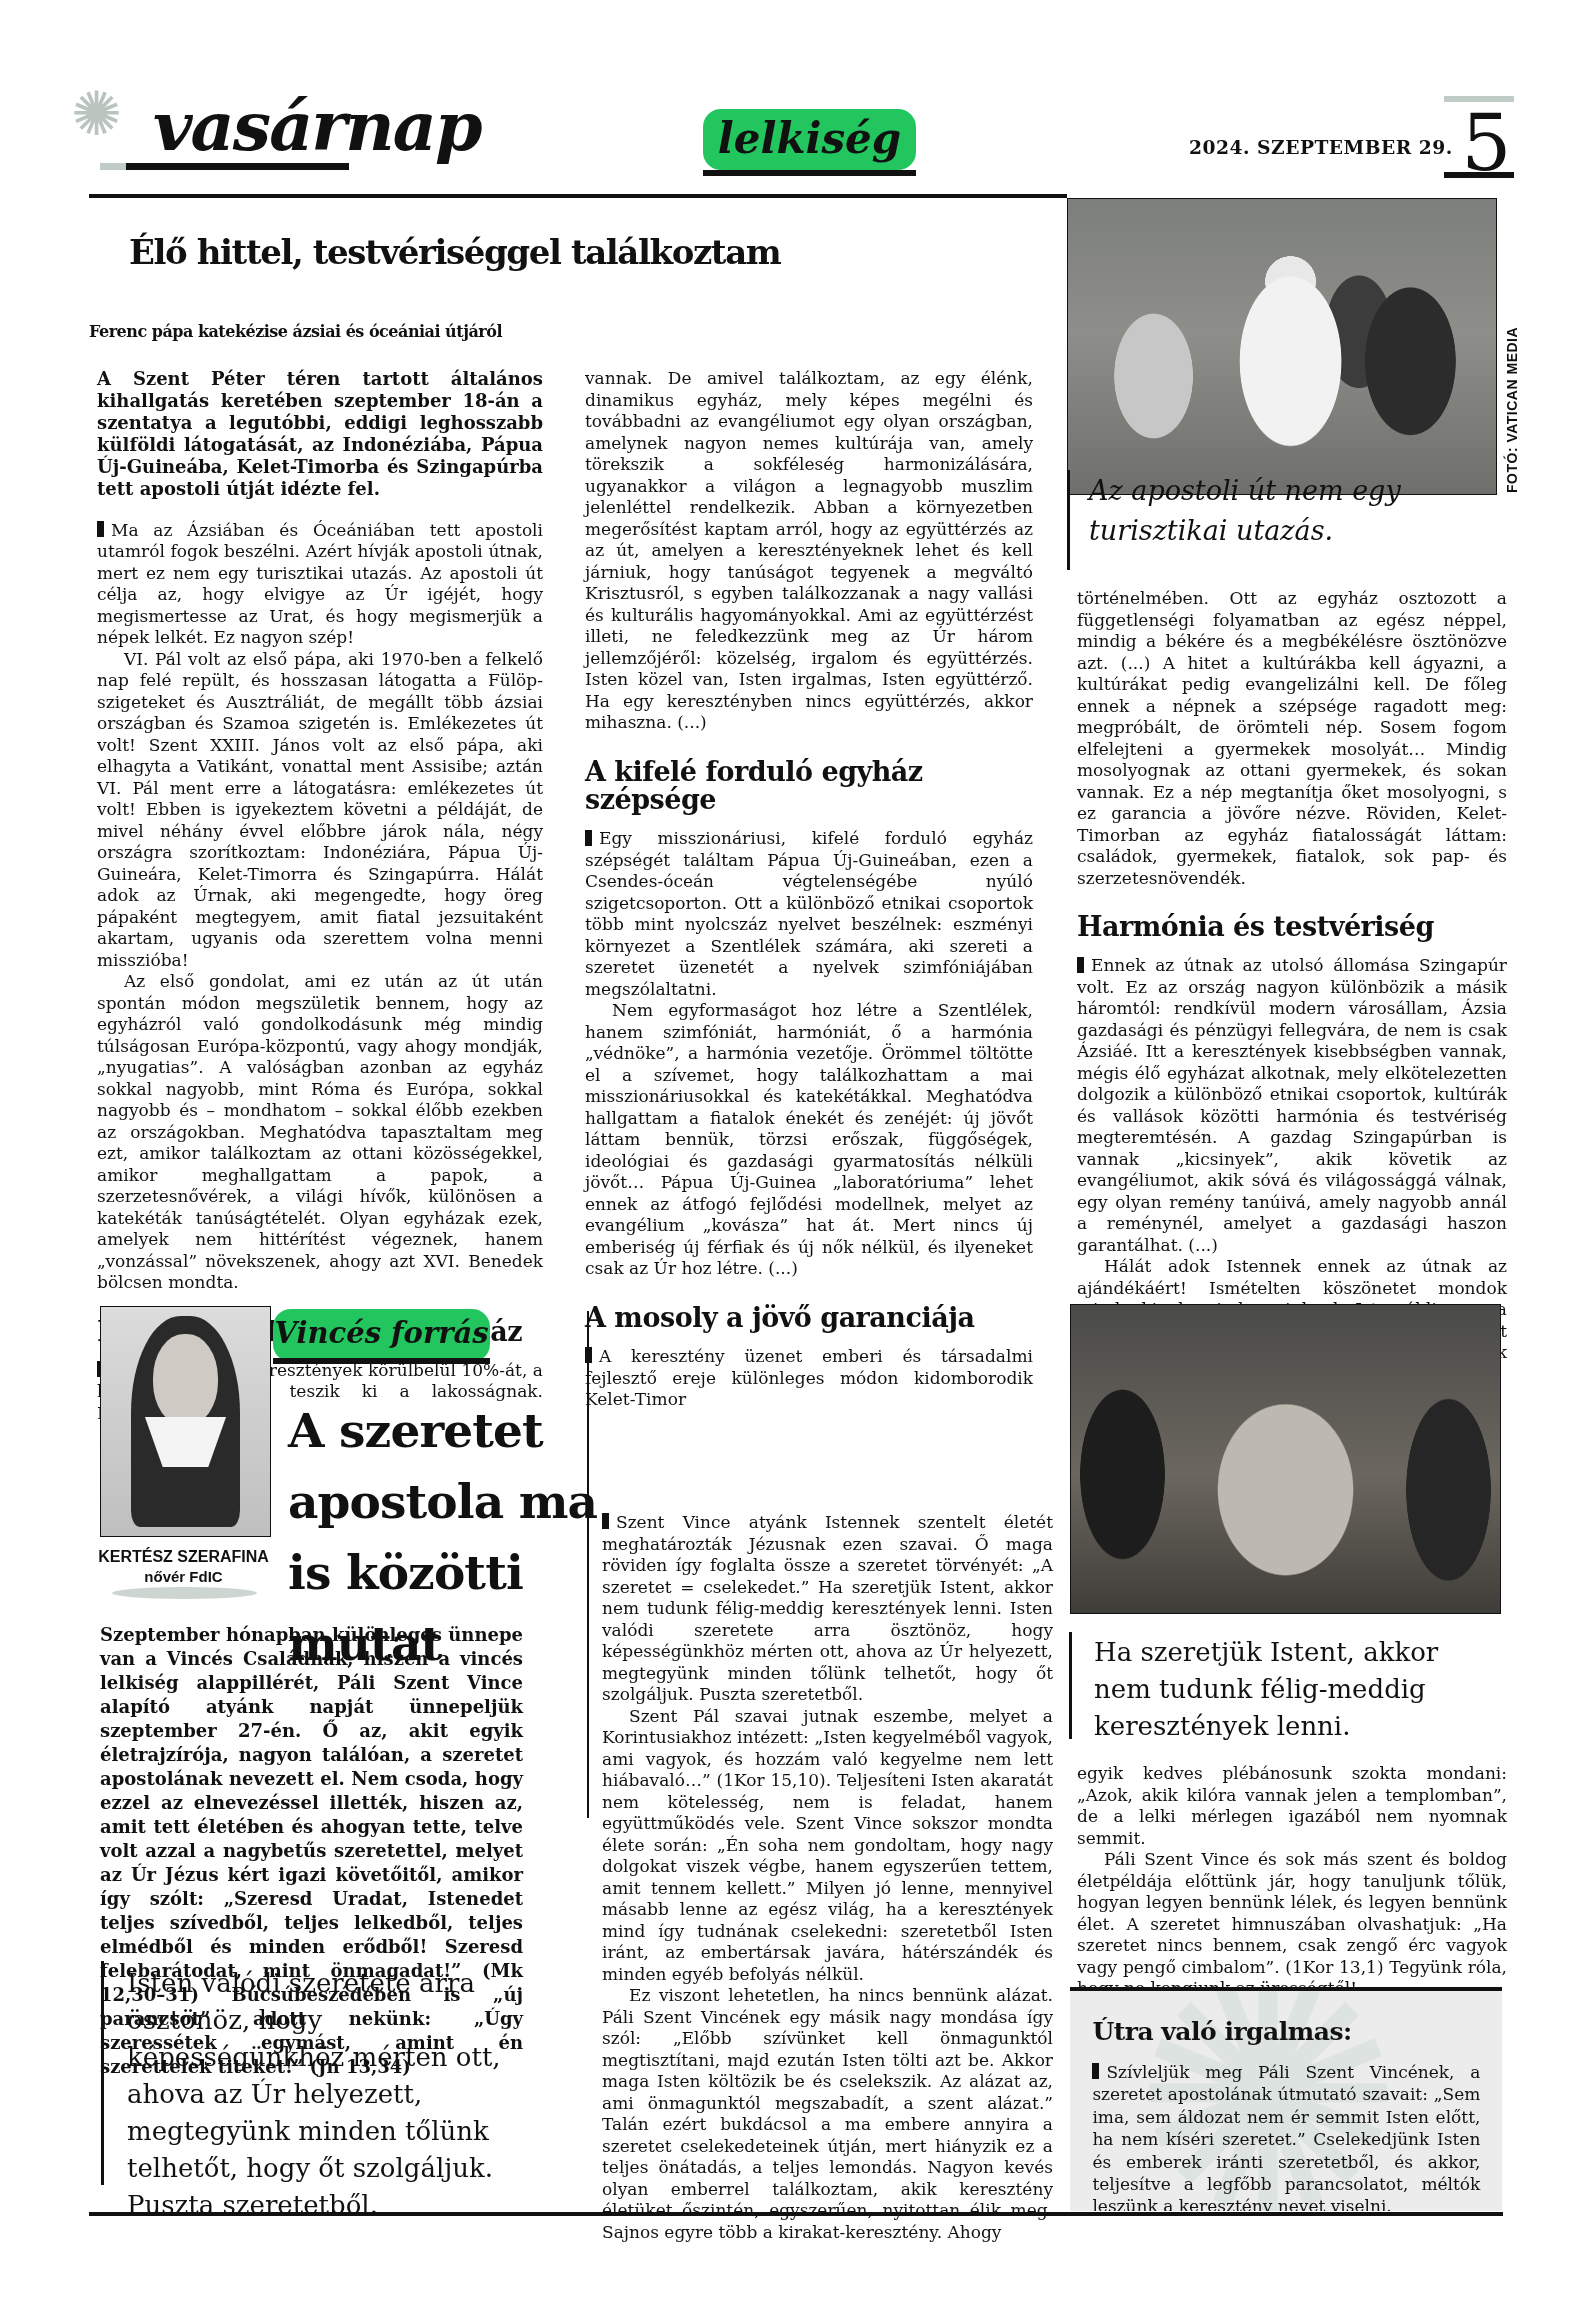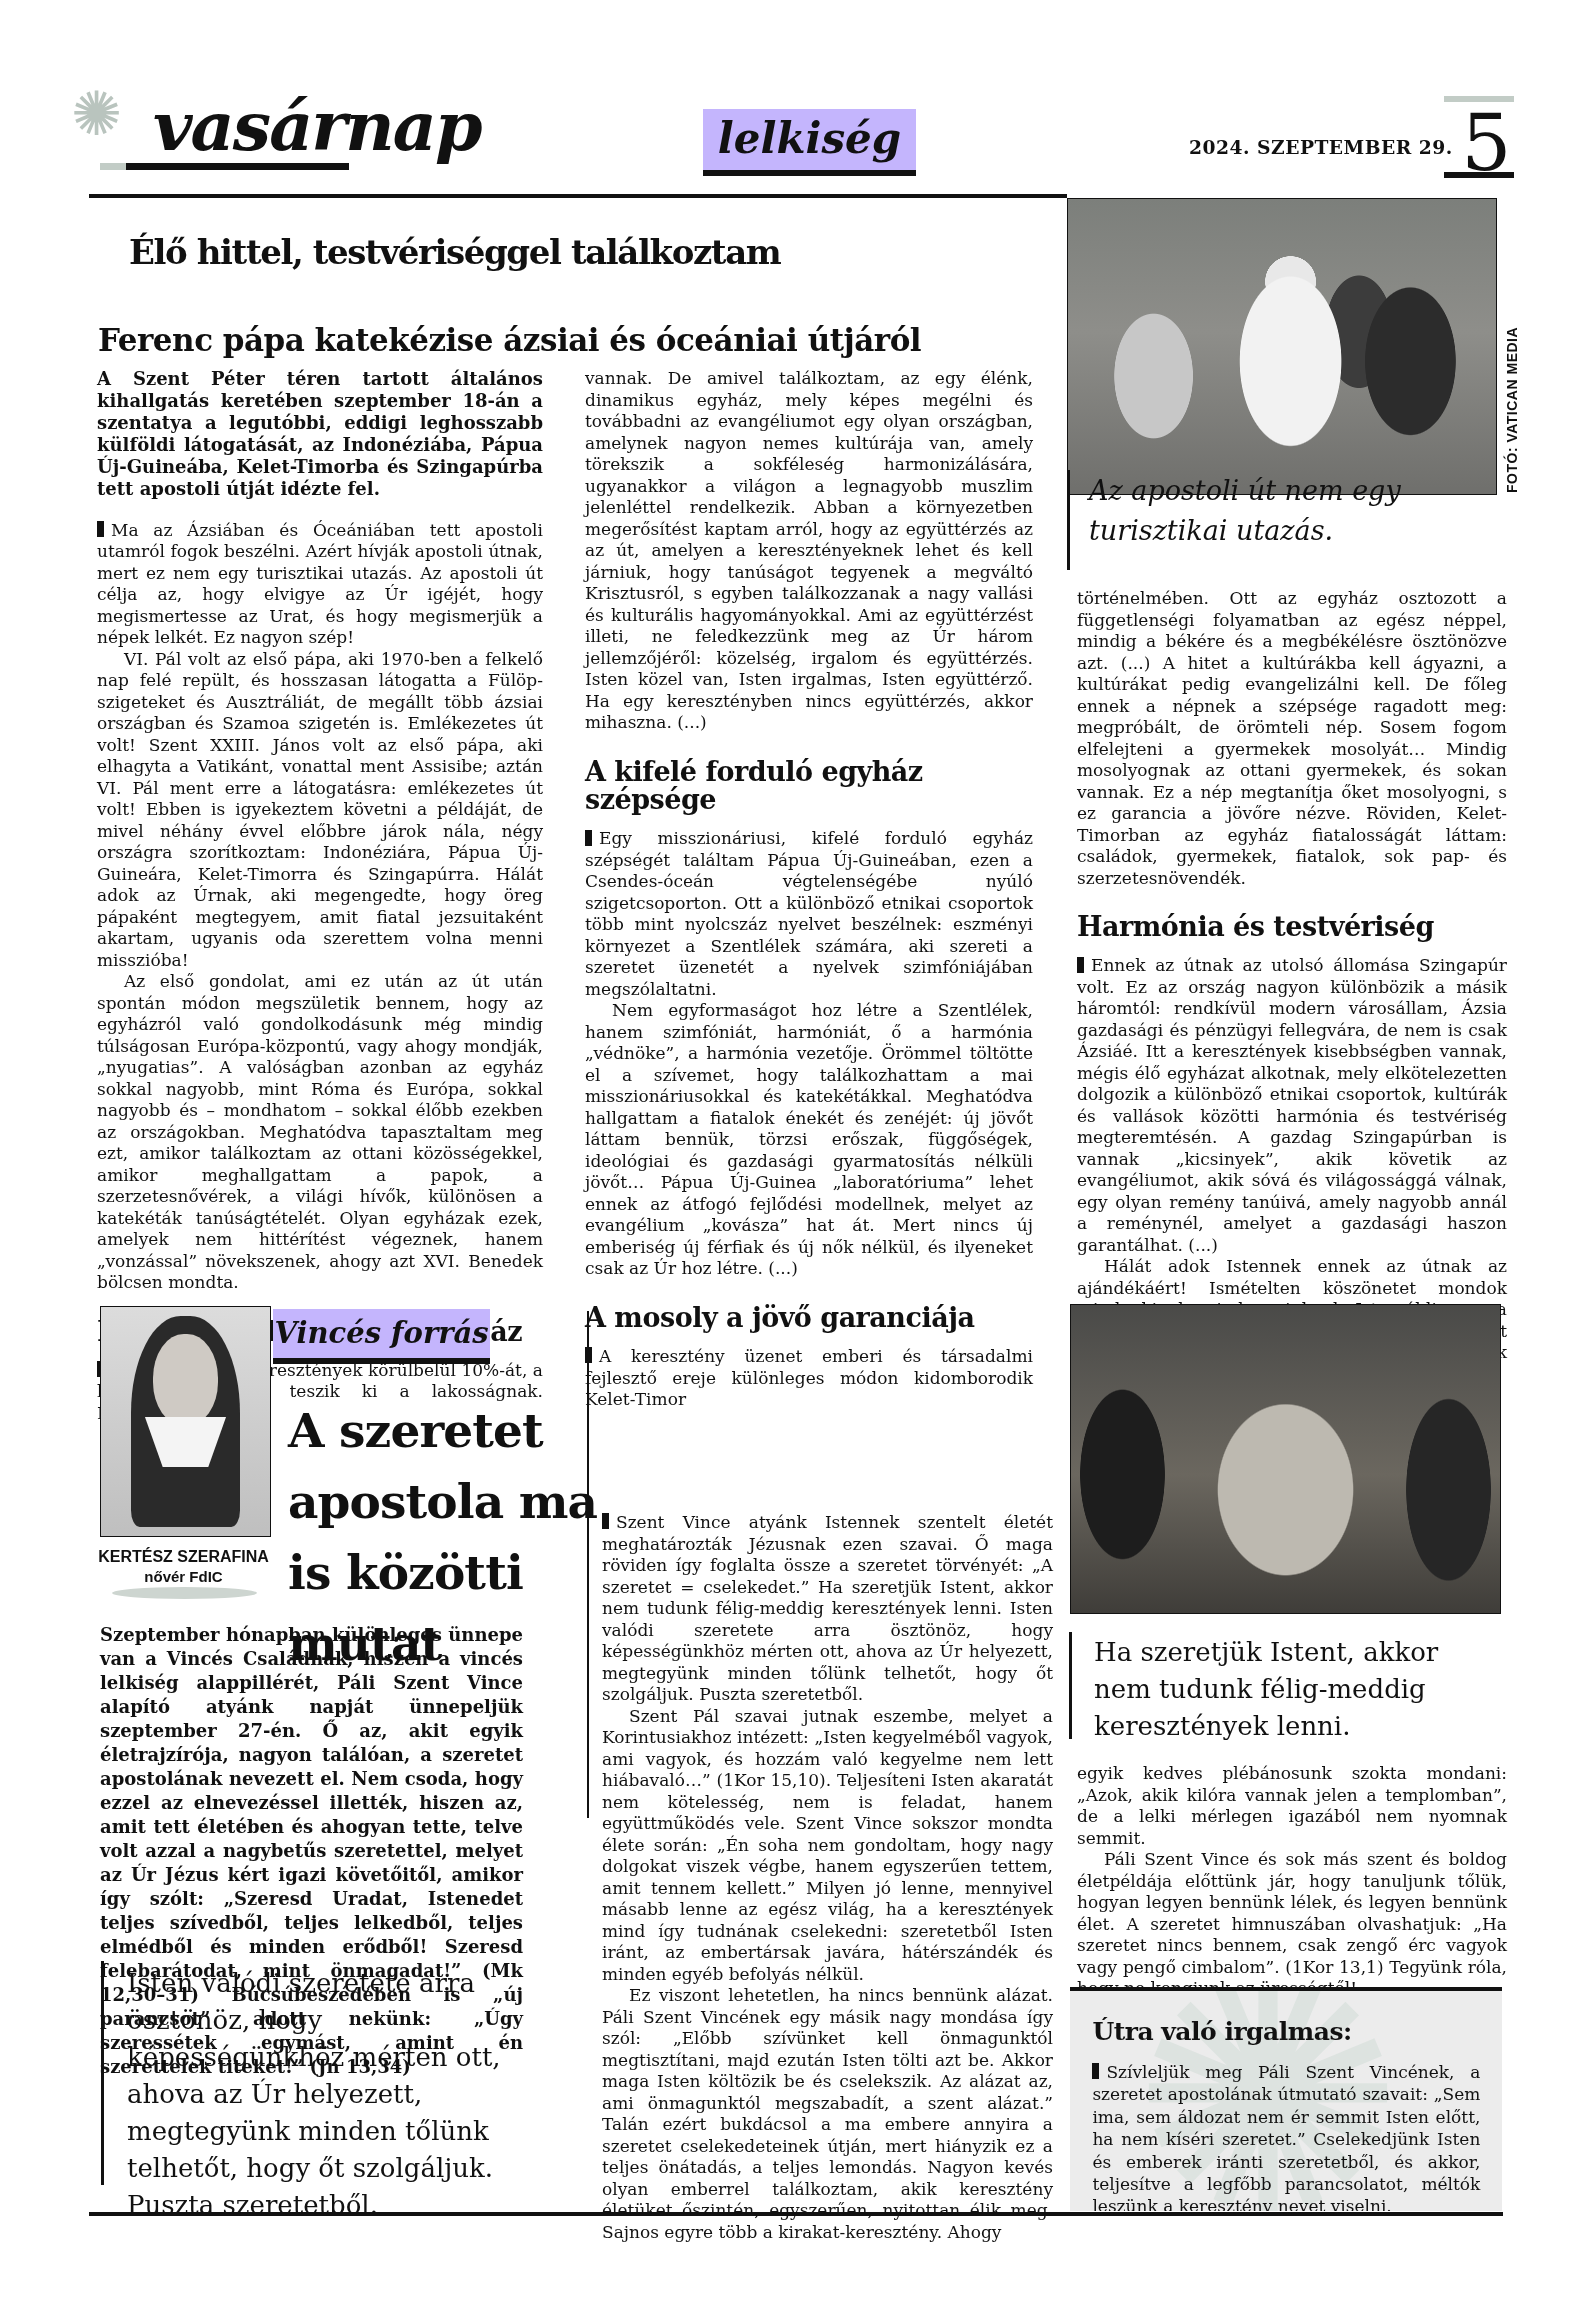--- a/index.html
+++ b/index.html
@@ -4,32 +4,32 @@
 <style>
   html,body{margin:0;padding:0;background:#888;}
   #page{position:relative;width:1595px;height:2319px;background:#ffffff;overflow:hidden;
         font-family:"DejaVu Serif", serif;color:#111;}
   .abs{position:absolute;}
   
   .sun{font-size:61px;color:#b9c4be;line-height:1;}
   .masthead{font-size:68px;font-style:italic;font-weight:bold;letter-spacing:-1.9px;line-height:1;}
   .mh-bar-gray{background:#c2ccc6;}
   .mh-bar-black{background:#111;}
-  .kickerbox{background:#c4b5fd;text-align:center;}
+  .kickerbox{background:#22c55e;text-align:center;border-radius:18px;}
   .kickerbox .t{font-size:42px;font-style:italic;font-weight:bold;line-height:60px;}
   .dateline{font-size:18.7px;font-weight:bold;letter-spacing:0.5px;}
   .pagenum{font-size:79px;line-height:1;font-weight:500;}
   .rule{background:#111;}
   
   .photo{border:1.9px solid #111;overflow:hidden;background:#9a9a9a;}
   .credit{font-family:"Liberation Sans",sans-serif;font-weight:bold;font-size:14px;letter-spacing:0.5px;
           transform-origin:0 0;transform:rotate(-90deg);white-space:nowrap;}
   
   .headline1{font-size:34px;font-weight:bold;letter-spacing:-1.4px;line-height:1.08;margin-left:40px;}
-  .subhead{font-size:31px;font-weight:bold;letter-spacing:-0.5px;margin-left:9px;}
+  .subhead{font-size:16px;font-weight:bold;letter-spacing:-0.5px;}
   .col{text-align:justify;font-size:17px;line-height:21.5px;}
   .col p{margin:0;}
   .lead{font-weight:bold;font-size:18px;line-height:22px;margin-bottom:19.6px !important;}
   .ind{text-indent:27px;}
   .sect{font-size:27px;font-weight:bold;letter-spacing:-0.5px;line-height:1.05;
         margin-top:24px !important;margin-bottom:14px !important;text-align:left;text-indent:0;}
   .pmark{display:inline-block;width:6.5px;height:16px;background:#111;margin-right:7.5px;
          vertical-align:-1.4px;}
   .pull{font-style:italic;font-size:27px;line-height:40px;}
   .pull2{font-style:italic;font-size:23.4px;line-height:35px;}

